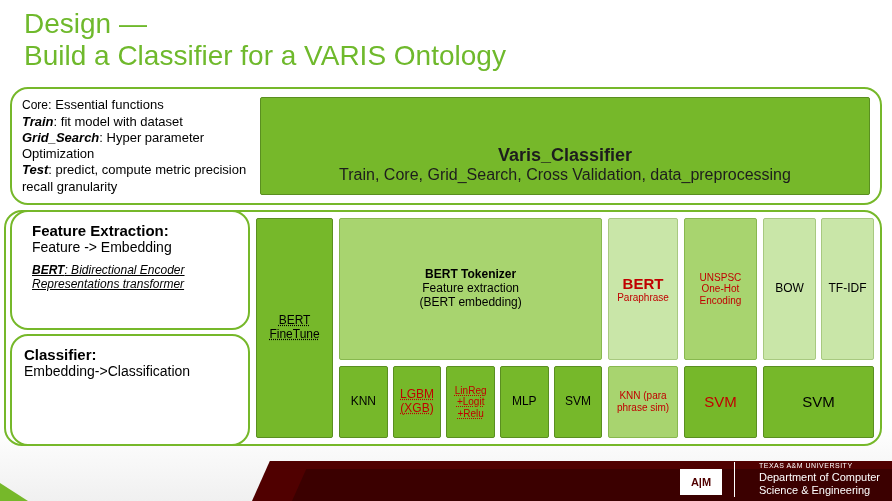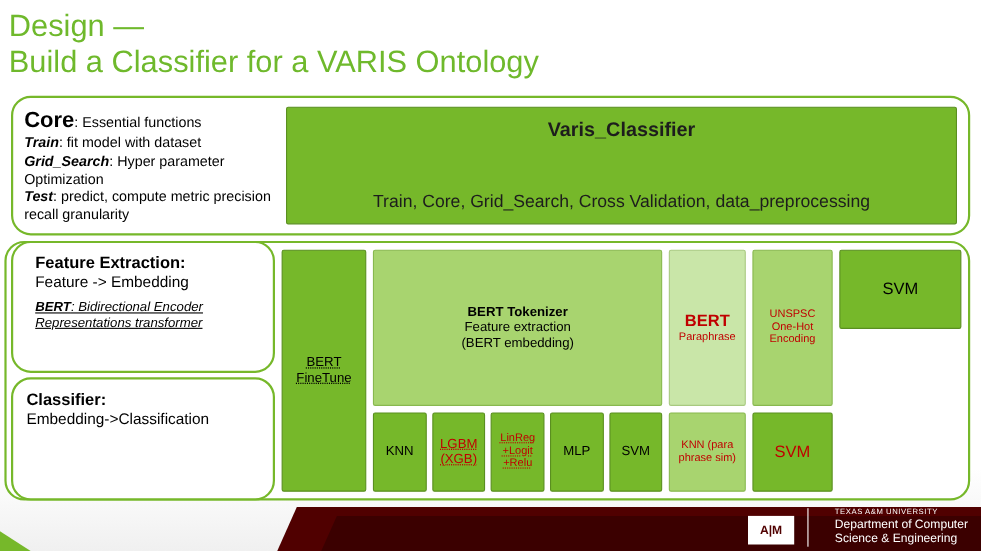--- a/index.html
+++ b/index.html
@@ -12,20 +12,21 @@
   overflow: hidden;
 }
 
 
 .title-wrap {
   padding: 8px 8px 10px;
   color: #6FB92C;
   font-size: 28px;
   font-weight: 400;
   line-height: 1.15;
+  margin-left: 16px;
 }
 
 
 .panel {
   margin: 5px 10px;
   border: 2px solid #76B82A;
   border-radius: 18px;
   background: #fff;
   padding: 8px 10px;
   position: relative;
@@ -37,31 +38,31 @@
   gap: 8px;
 }
 
 
 .core-label {
   width: 230px;
   font-size: 13px;
   line-height: 1.25;
   color: #000;
 }
-.core-label .hdr { font-weight: 700; font-size: 20px; }
+.core-label .hdr { font-weight: 400; font-size: 12px; }
 .core-label .em { font-style: italic; font-weight: 600; }
 .core-block {
   flex: 1;
   background: #76B82A;
   border: 1px solid #5a8f20;
   border-radius: 2px;
   display: flex;
   flex-direction: column;
   align-items: center;
-  justify-content: space-between;
+  justify-content: flex-end;
   padding: 10px 8px;
   color: #1d1d1d;
   font-size: 16px;
 }
 .core-block .t { font-weight: 600; font-size: 18px; }
 
 
 .lower-grid {
   margin: 5px 10px;
   display: grid;
@@ -281,20 +282,28 @@
     <div class="col unspsc">
       <div class="box light top">
         <span class="red" style="font-size:10px">UNSPSC One-Hot Encoding</span>
       </div>
       <div class="box bot">
         <span class="red" style="font-size:15px">SVM</span>
       </div>
     </div>
 
     <div class="col" style="width:118px">
+      <div style="display:flex;gap:5px;flex:1">
+        <div class="box vlight" style="flex:1">
+            <span>BOW</span>
+          </div>
+        <div class="box vlight" style="flex:1">
+            <span>TF-IDF</span>
+          </div>
+      </div>
       <div class="box bot">
         <span style="font-size:15px">SVM</span>
       </div>
     </div>
 
   </div>
 </div>
 
 <div class="footer">
   <div class="tri-left"></div>

